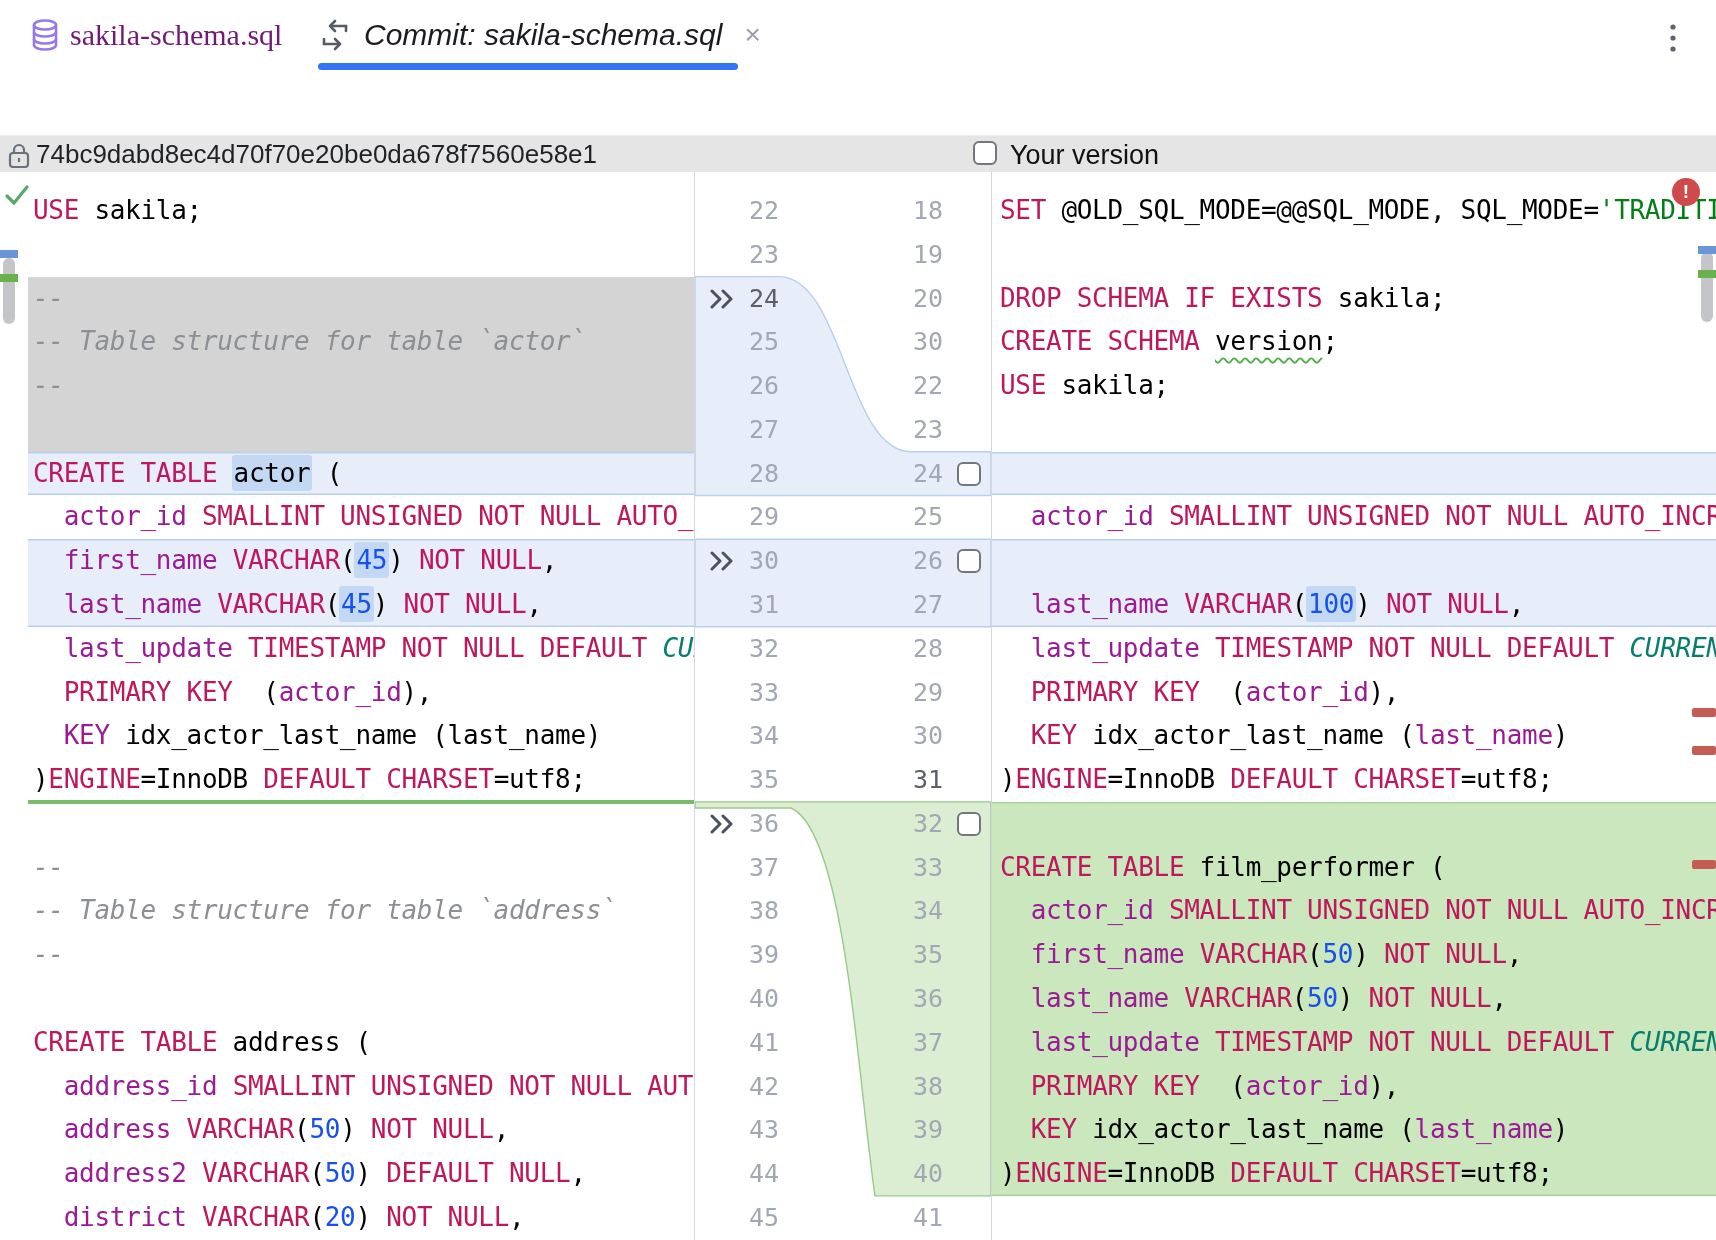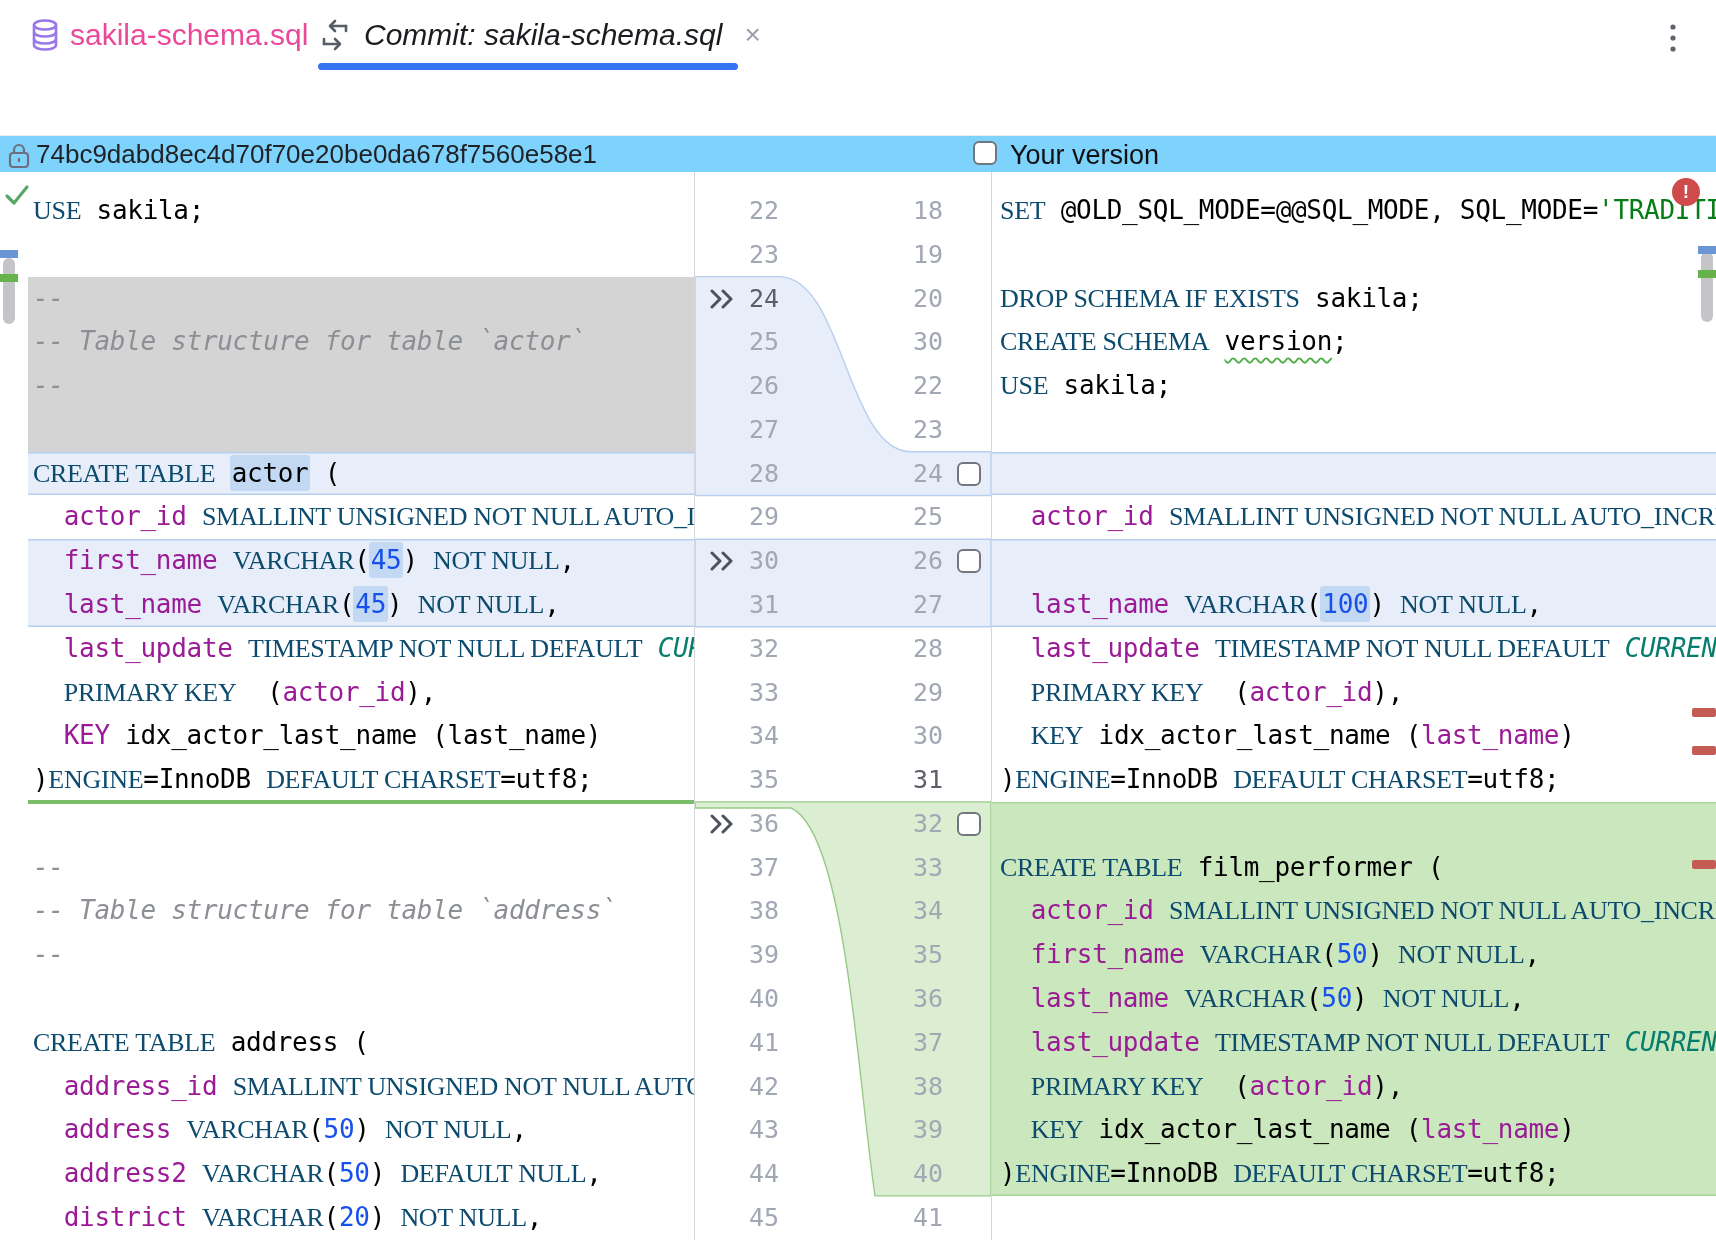--- a/index.html
+++ b/index.html
@@ -5,37 +5,37 @@
   html,body{margin:0;padding:0;background:#fff;}
   body{width:1716px;height:1240px;position:relative;overflow:hidden;
        font-family:"Liberation Sans","DejaVu Sans",sans-serif;color:#1a1c20;}
   .abs{position:absolute;}
   svg{display:block;}
   
   #tabbar{left:0;top:0;width:1716px;height:70px;background:#fff;border-bottom:1px solid #e8e9ec;}
   .tab{position:absolute;top:0;height:70px;display:flex;align-items:center;cursor:pointer;}
   .tab-label{font-size:30px;}
   #tab1{left:30px;}
-  #tab1 .tab-label{color:#ec4899;margin-left:10px;}
+  #tab1 .tab-label{color:#701a75;margin-left:10px;font-family:Liberation Serif, serif;}
   #tab2{left:318px;}
   #tab2 .tab-label{color:#1a1c20;margin-left:12px;font-style:italic;}
   #tab2 .close{margin-left:22px;color:#9aa0ab;font-size:28px;}
   #tab-underline{left:318px;top:63px;width:420px;height:7px;border-radius:4px;background:#3574F0;}
   #kebab{left:1668px;top:22px;}
   
   #toolbar{left:0;top:70px;width:1716px;height:65px;background:#fff;}
   .tbtn{position:absolute;top:87px;height:38px;border:1.5px solid #c9cdd6;border-radius:9px;
         display:flex;align-items:center;justify-content:space-between;padding:0 14px 0 16px;
         font-size:27px;color:#1a1c20;background:#fff;box-sizing:border-box;}
   .tbtn .chev-down{margin-left:16px;}
   .tsep{position:absolute;top:88px;width:1px;height:36px;background:#d6d8dd;}
   .ticon{position:absolute;top:92px;}
   #status-text{position:absolute;top:91px;right:101px;font-size:28px;color:#111;}
   
-  #subheader{left:0;top:135px;width:1716px;height:37px;background:#7dd3fc;border-top:1px solid #ebecf0;}
+  #subheader{left:0;top:135px;width:1716px;height:37px;background:#e5e5e5;border-top:1px solid #ebecf0;}
   #revision-hash{position:absolute;left:36px;top:3px;font-size:26px;color:#1f2126;}
   #your-version-label{position:absolute;left:1010px;top:4px;font-size:27px;color:#111;}
   .cb{box-sizing:border-box;width:24px;height:24px;border:2px solid #72767f;border-radius:6px;background:#fff;display:inline-block;}
   
   #diffpane{left:0;top:172px;width:1716px;height:1068px;background:#fff;}
   #left-pane{position:absolute;left:0;top:0;width:694px;height:1068px;overflow:hidden;}
   #strip{position:absolute;left:694px;top:0;width:298px;height:1068px;box-sizing:border-box;
          border-left:1px solid #d5d7dc;border-right:1px solid #d5d7dc;background:#fff;}
   #right-pane{position:absolute;left:992px;top:0;width:724px;height:1068px;overflow:hidden;background:#fff;}
   .lrow,.rrow{position:absolute;left:0;right:0;height:43.78px;}
@@ -44,21 +44,21 @@
   .lrow.sel .fill{background:#d4d4d4;}
   .cblue .fill{background:#e7eef9;}
   .cgreen .fill{background:#cbe7bd;}
   .bt .fill{box-shadow:inset 0 1.5px 0 var(--bc);}
   .bb .fill{box-shadow:inset 0 -1.5px 0 var(--bc);}
   .bt.bb .fill{box-shadow:inset 0 1.5px 0 var(--bc),inset 0 -1.5px 0 var(--bc);}
   .cblue{--bc:#b7cfee;} .cgreen{--bc:#a8d49a;}
   .code{position:absolute;top:0;left:33px;white-space:pre;line-height:43.78px;
         font-family:"DejaVu Sans Mono","Liberation Mono",monospace;font-size:26px;letter-spacing:-0.3px;color:#000;}
   .rrow .code{left:8px;}
-  .kw{color:#0c4a6e;font-family:Liberation Serif, serif;} .id{color:#9a1b95;} .nm{color:#1750EB;} .st{color:#067D17;}
+  .kw{color:#be185d;} .id{color:#9a1b95;} .nm{color:#1750EB;} .st{color:#067D17;}
   .cm{color:#8c8f94;font-style:italic;} .fn{color:#077d6d;font-style:italic;} .pl{color:#000;}
   .ch{background:#c3d9f3;border-radius:3px;padding:3px 2px;margin:0 -1px;}
   .cn{background:#c3d9f3;border-radius:3px;padding:3px 2px;margin:0 -1px;color:#1750EB;}
   .sq{text-decoration:underline wavy 2px #4fae46;text-underline-offset:7px;}
   
   .grow{position:absolute;left:0;right:0;height:43.78px;line-height:43.78px;}
   .gl,.gr{position:absolute;top:0;font-family:"DejaVu Sans Mono","Liberation Mono",monospace;
           font-size:25px;color:#a2a7b4;text-align:right;}
   .gl{left:0;width:84px;} .gr{left:96px;width:152px;}
   .gl.dk,.gr.dk{color:#5b5f68;}

